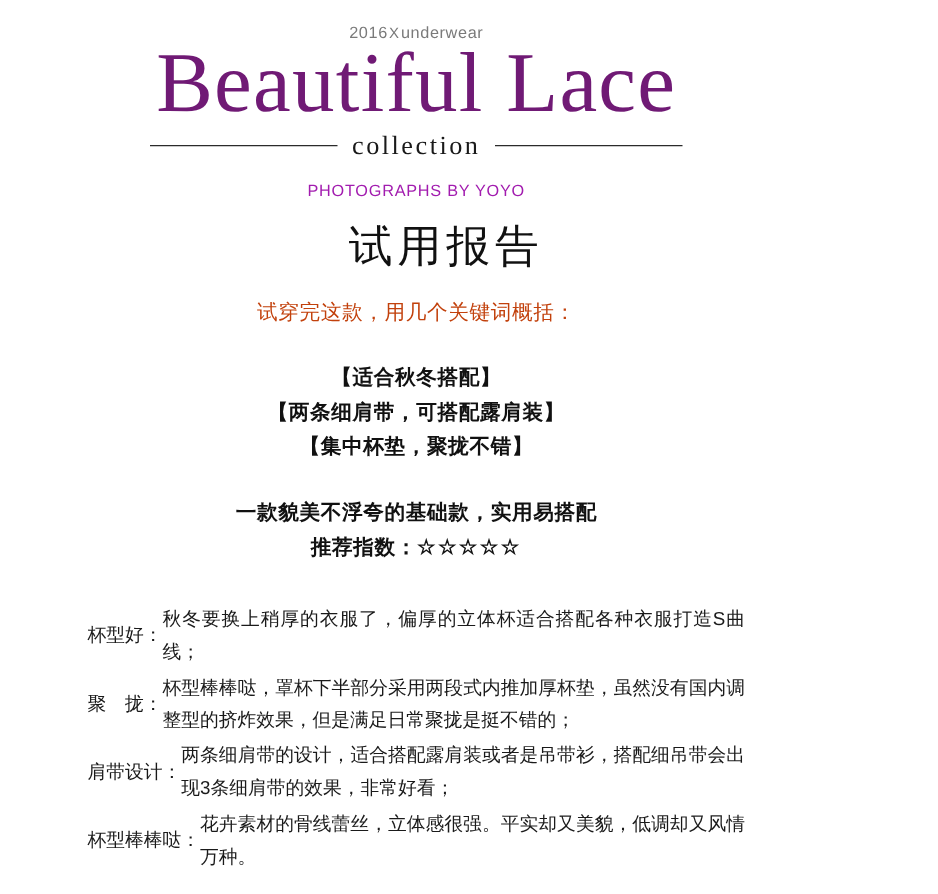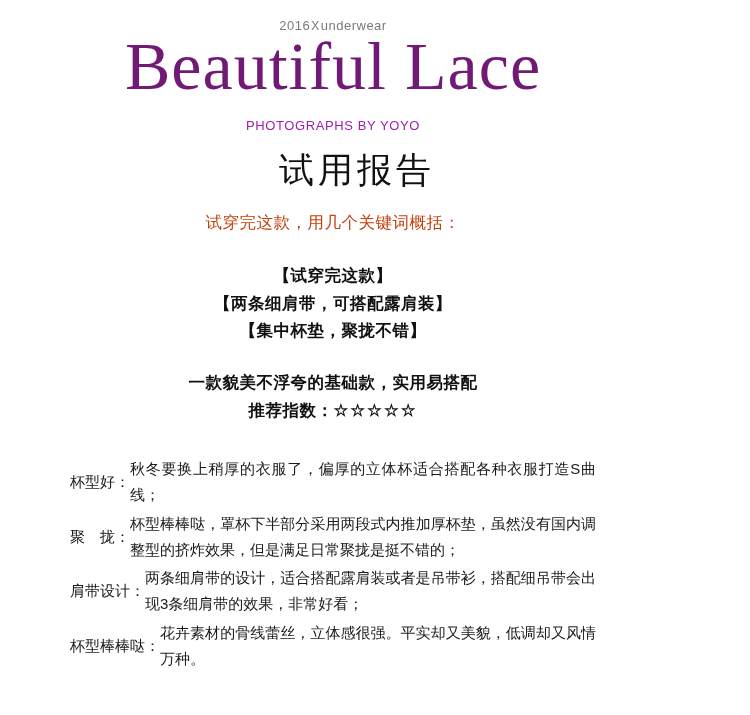--- a/index.html
+++ b/index.html
@@ -154,28 +154,33 @@
 </head>
 <body>
 
 <div class="page">
 
   <div class="masthead">
     <div class="kicker">
       <span>2016</span><span class="x">X</span><span>underwear</span>
     </div>
     <div class="title">Beautiful Lace</div>
+    <div class="collection-row">
+      <span class="rule"></span>
+      <span class="collection">collection</span>
+      <span class="rule"></span>
+    </div>
     <div class="credit">PHOTOGRAPHS BY YOYO</div>
   </div>
 
   <div class="report-title">试用报告</div>
   <div class="report-sub">试穿完这款，用几个关键词概括：</div>
 
   <div class="keywords">
-    <div class="kw">【试穿完这款】</div>
+    <div class="kw">【适合秋冬搭配】</div>
     <div class="kw">【两条细肩带，可搭配露肩装】</div>
     <div class="kw">【集中杯垫，聚拢不错】</div>
   </div>
 
   <div class="summary">
     <div class="line1">一款貌美不浮夸的基础款，实用易搭配</div>
     <div class="line2">
       <span>推荐指数：</span><span class="stars">☆☆☆☆☆</span>
     </div>
   </div>

